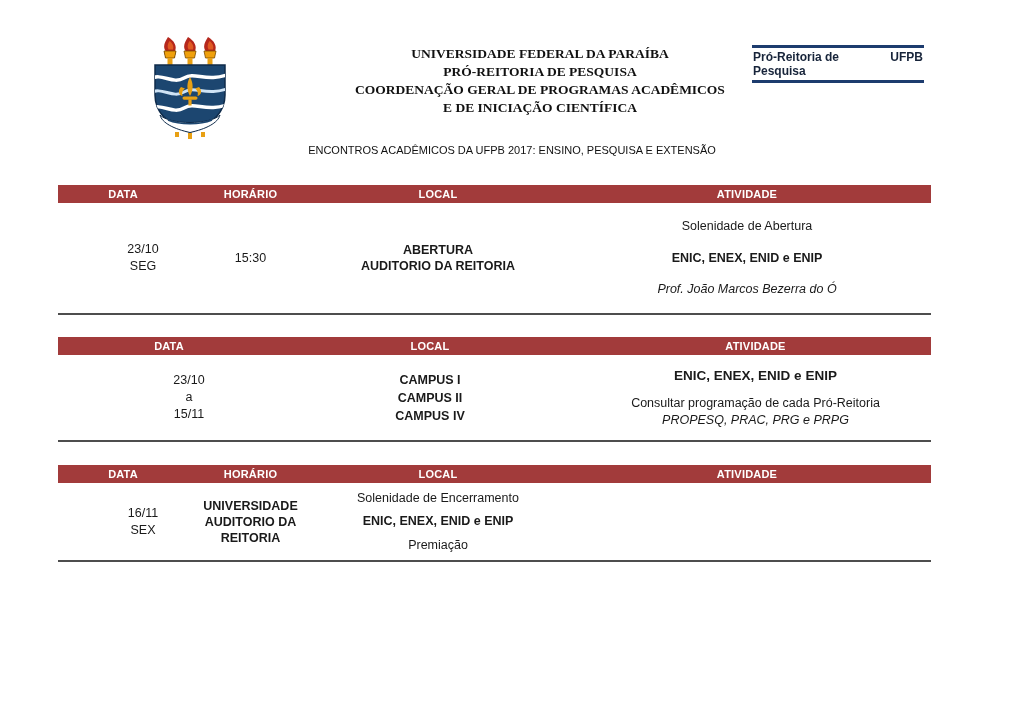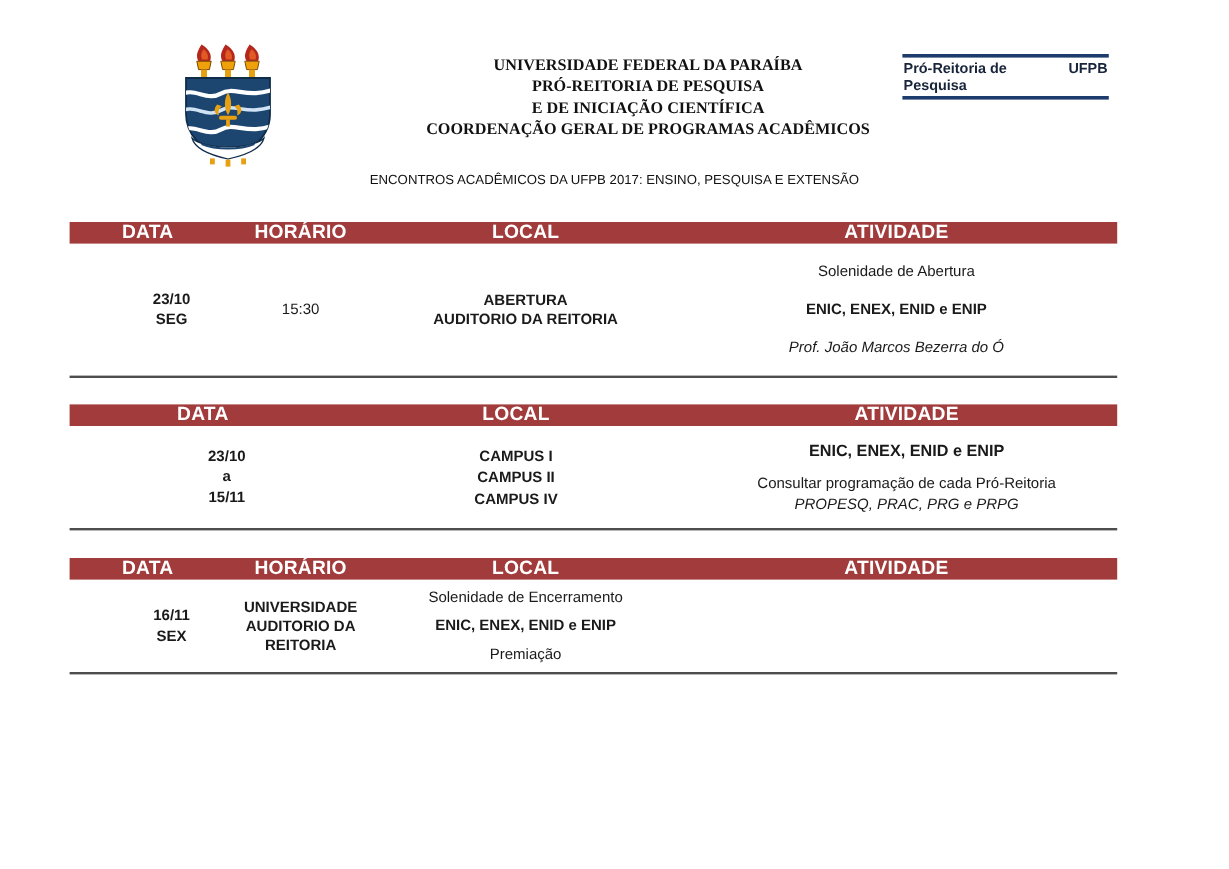--- a/index.html
+++ b/index.html
@@ -49,36 +49,36 @@
   .t1{top:185px;}
   .t2{top:337px;}
   .t3{top:465px;}
   .thead{
     display:grid;height:18px;align-items:center;
     background:var(--table-header-bg);
   }
   .cols4{grid-template-columns:130px 125px 250px 368px;}
   .cols3{grid-template-columns:222px 300px 351px;}
   .th{
-    color:var(--table-header-text);font-weight:bold;font-size:16px;
+    color:var(--table-header-text);font-weight:bold;font-size:11px;
     text-align:center;letter-spacing:.2px;
   }
   .tbody{display:grid;}
   .t1 .tbody{height:110px;}
   .t2 .tbody{height:85px;}
   .t3 .tbody{height:77px;}
   .cell{
     display:flex;flex-direction:column;justify-content:center;align-items:center;
     text-align:center;font-size:12.5px;line-height:17px;
   }
   .cell.activ{justify-content:space-evenly;}
   .b{font-weight:bold;}
   .i{font-style:italic;}
   .local-line{font-weight:bold;line-height:16px;}
-  .date-line{font-weight:bold;line-height:17px;margin-left:40px;}
+  .date-line{font-weight:normal;line-height:17px;margin-left:40px;}
   .big{font-size:13.5px;}
   .tight{line-height:16.5px;}
   .rule{border-top:2px solid var(--rule);}
   
   .crest svg{display:block;}
 </style>
 </head>
 <body>
 
 <div class="header">
@@ -129,22 +129,22 @@
 
       <rect x="27" y="97" width="4" height="5" fill="#E8A013"></rect>
       <rect x="40" y="98" width="4" height="6" fill="#E8A013"></rect>
       <rect x="53" y="97" width="4" height="5" fill="#E8A013"></rect>
     </svg>
   </div>
 
   <div class="inst">
     <div>UNIVERSIDADE FEDERAL DA PARAÍBA</div>
     <div>PRÓ-REITORIA DE PESQUISA</div>
+    <div>COORDENAÇÃO GERAL DE PROGRAMAS ACADÊMICOS</div>
     <div>E DE INICIAÇÃO CIENTÍFICA</div>
-    <div>COORDENAÇÃO GERAL DE PROGRAMAS ACADÊMICOS</div>
   </div>
 
   <div class="propesq">
     <div class="propesq-line"></div>
     <div class="propesq-sub">
       <span>Pró-Reitoria de Pesquisa</span>
       <span>UFPB</span>
     </div>
     <div class="propesq-line"></div>
   </div>

